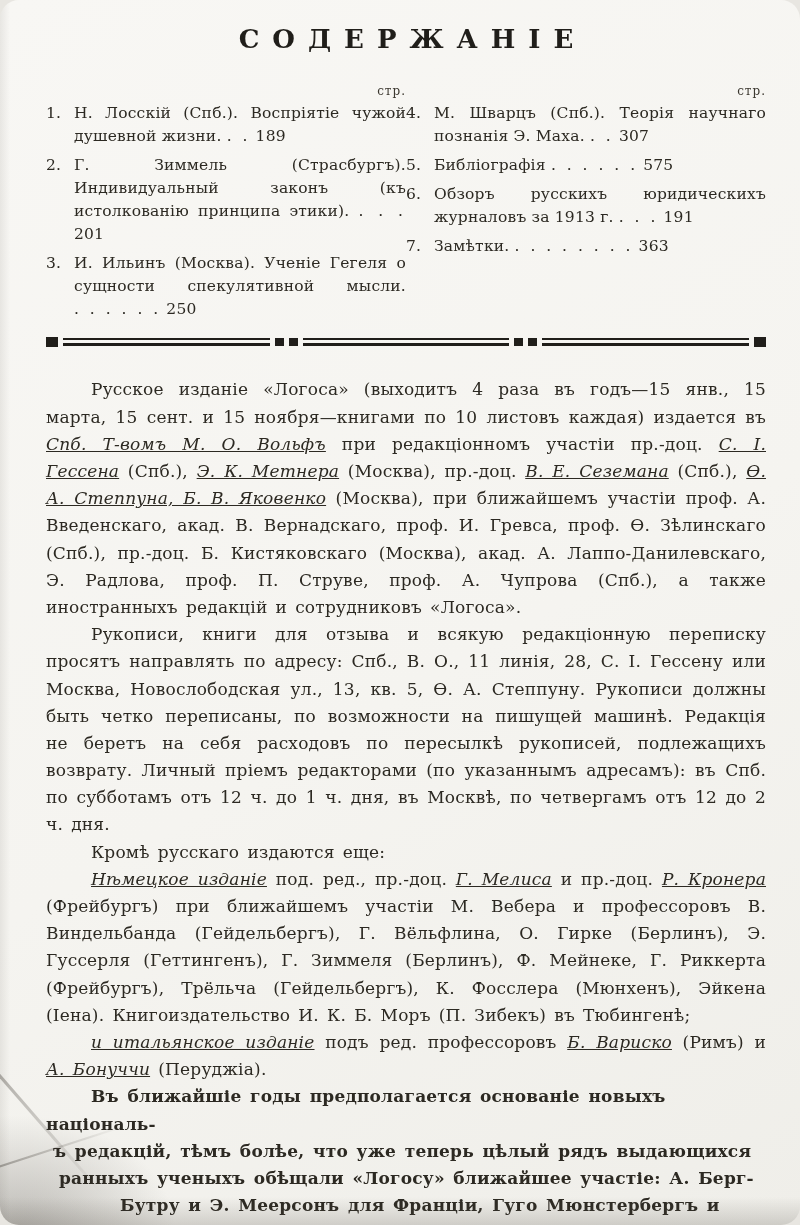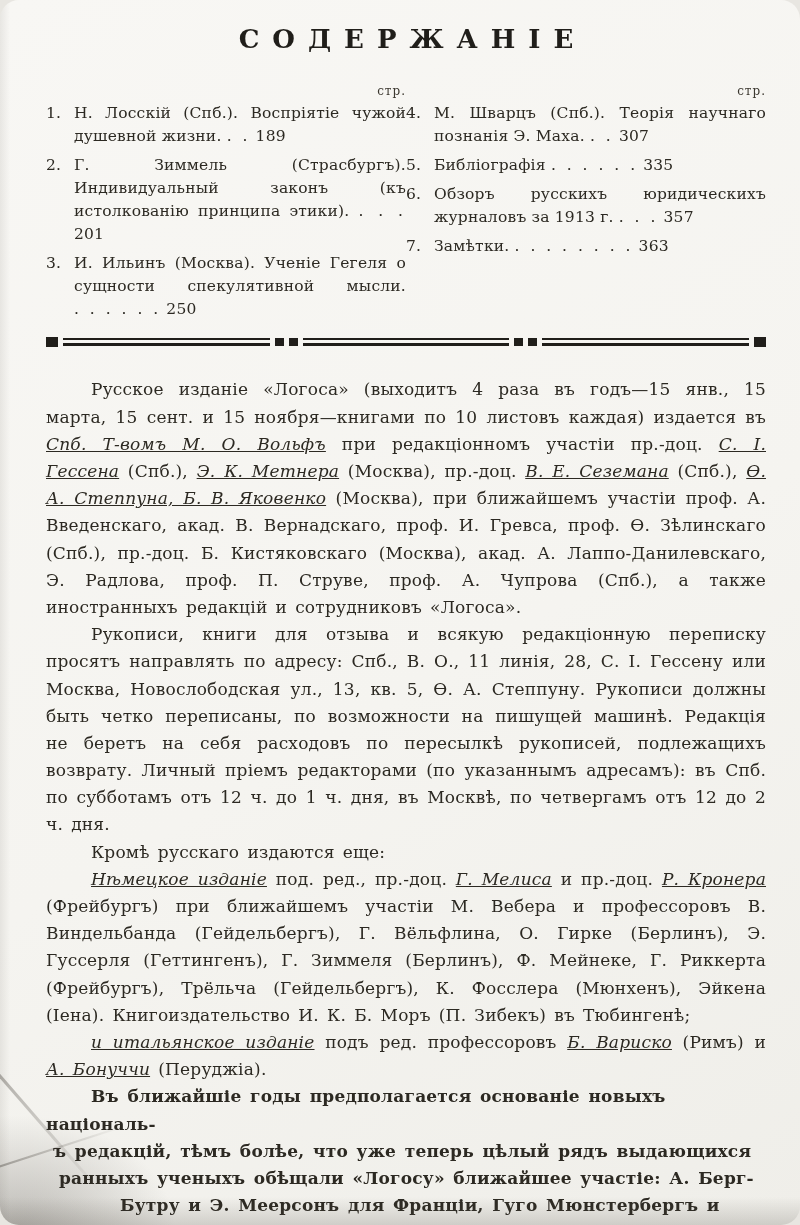--- a/index.html
+++ b/index.html
@@ -151,26 +151,26 @@
     <div class="toc-col">
       <div class="str-label">стр.</div>
 
       <div class="toc-entry">
         <span class="toc-num">4.</span>
         <span class="toc-body"><span>М. Шварцъ (Спб.). Теорія научнаго познанія Э. Маха.</span> <span class="toc-dots">. .</span> <span class="toc-page">307</span></span>
       </div>
 
       <div class="toc-entry">
         <span class="toc-num">5.</span>
-        <span class="toc-body"><span>Библіографія</span> <span class="toc-dots">. . . . . .</span> <span class="toc-page">335</span></span>
+        <span class="toc-body"><span>Библіографія</span> <span class="toc-dots">. . . . . .</span> <span class="toc-page">575</span></span>
       </div>
 
       <div class="toc-entry">
         <span class="toc-num">6.</span>
-        <span class="toc-body"><span>Обзоръ русскихъ юридическихъ журналовъ за 1913 г.</span> <span class="toc-dots">. . .</span> <span class="toc-page">357</span></span>
+        <span class="toc-body"><span>Обзоръ русскихъ юридическихъ журналовъ за 1913 г.</span> <span class="toc-dots">. . .</span> <span class="toc-page">191</span></span>
       </div>
 
       <div class="toc-entry">
         <span class="toc-num">7.</span>
         <span class="toc-body"><span>Замѣтки.</span> <span class="toc-dots">. . . . . . . .</span> <span class="toc-page">363</span></span>
       </div>
     </div>
   </div>
 
   <div class="divider">

